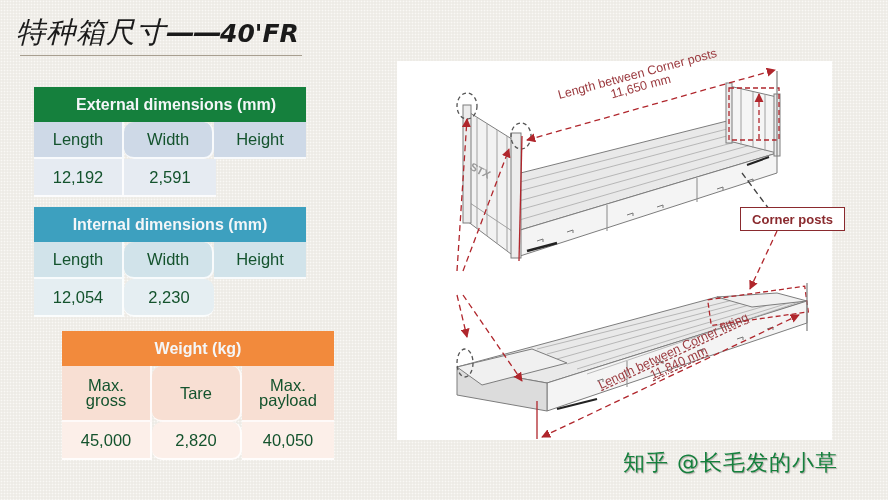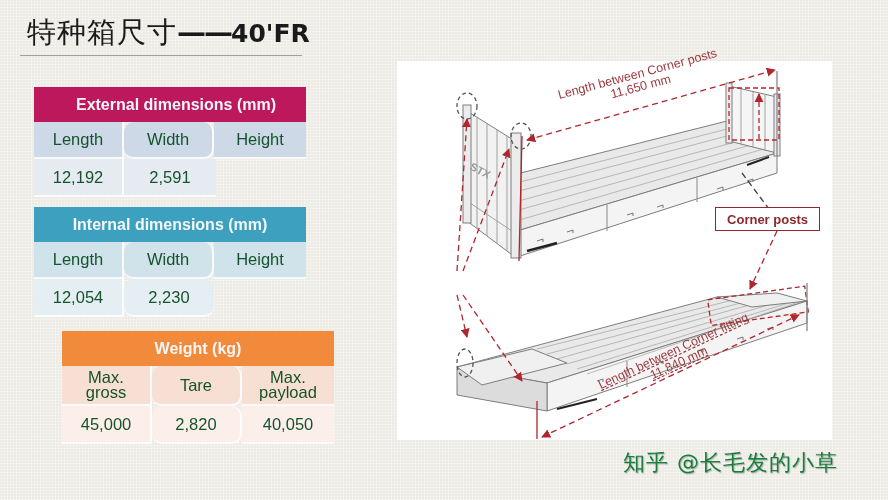--- a/index.html
+++ b/index.html
@@ -7,23 +7,24 @@
     width: 888px; height: 500px; overflow: hidden; position: relative;
     background-color: #f1efea;
     background-image:
       radial-gradient(rgba(255,255,255,0.55) 0.7px, transparent 0.9px),
       radial-gradient(rgba(200,195,185,0.35) 0.7px, transparent 0.9px);
     background-size: 3px 3px, 3px 3px;
     background-position: 0 0, 1.5px 1.5px;
     font-family: "Liberation Sans", "DejaVu Sans", sans-serif;
   }
   .title {
-    position: absolute; left: 27px; top: 12px; height: 40px;
+    position: absolute; left: 16px; top: 12px; height: 40px;
     font-size: 29px; color: #1a1a1a; line-height: 40px; white-space: nowrap;
     font-family: "DejaVu Sans", sans-serif;
+    font-style: italic;
   }
   .title .cn { font-weight: normal; letter-spacing: 1px; }
   .title .dash { font-weight: bold; letter-spacing: -2px; }
   .title .code { font-weight: bold; font-family: "DejaVu Sans", sans-serif; font-size: 25px; }
   .title-rule {
     position: absolute; left: 20px; top: 55px; width: 282px; height: 1px;
     background: #a89f90;
   }
   .spec-table {
     position: absolute; left: 34px; width: 272px; border-collapse: separate;
@@ -37,32 +38,32 @@
     display: flex; align-items: center; justify-content: center; text-align: center;
     font-size: 16.5px; color: #14532d; box-sizing: border-box;
     border-right: 2px solid rgba(255,255,255,0.85);
     border-bottom: 2px solid rgba(255,255,255,0.85);
     line-height: 15px;
   }
   .spec-cell:last-child { border-right: none; }
   .c1 { width: 90px; } .c2 { width: 90px; border-radius: 10px; } .c3 { width: 92px; }
 
   #t-ext { top: 87px; }
-  #t-ext .spec-header { background: #be185d; padding-left: 12px; }
+  #t-ext .spec-header { background: #15803d; padding-left: 12px; }
   #t-ext .lbl .spec-cell { background: #ced9e7; height: 37px; }
   #t-ext .val .spec-cell { background: #e6ebf2; height: 38px; }
 
   #t-int { top: 207px; }
   #t-int .spec-header { background: #3da0bf; }
   #t-int .lbl .spec-cell { background: #d1e3ea; height: 37px; }
   #t-int .val .spec-cell { background: #e5eef2; height: 38px; text-align: center; }
 
   #t-wt { top: 331px; margin-left: 28px; }
   #t-wt .spec-header { background: #f28a3c; height: 35px; }
-  #t-wt .lbl .spec-cell { background: #f8dfd3; height: 40px; }
+  #t-wt .lbl .spec-cell { background: #f8dfd3; height: 56px; }
   #t-wt .val .spec-cell { background: #fcefe9; height: 38px; }
 
   .figure {
     position: absolute; left: 397px; top: 61px; width: 435px; height: 379px;
     background: #ffffff;
   }
   .figure svg { position: absolute; left: 0; top: 0; }
   .callout {
     position: absolute; background: #fff; border: 1.5px solid #8a2a2e;
     color: #8a2a2e; font-weight: bold; font-size: 13px;
@@ -243,16 +244,16 @@
   <div class="dim-label" style="left:163px; top:28px; transform: rotate(-15deg);">
     <div>Length between Corner posts</div>
     <div>11,650 mm</div>
   </div>
 
   <div class="dim-label" style="left:205px; top:318px; transform: rotate(-25deg); text-decoration: underline dashed;">
     <div>Length between Corner fitting</div>
     <div>11,840 mm</div>
   </div>
 
-  <div class="callout" style="left:318px; top:146px; width:103px; height:22px;">Corner posts</div>
+  <div class="callout" style="left:343px; top:146px; width:103px; height:22px;">Corner posts</div>
 </div>
 
 <div class="watermark">知乎 @长毛发的小草</div>
 
 </body></html>

